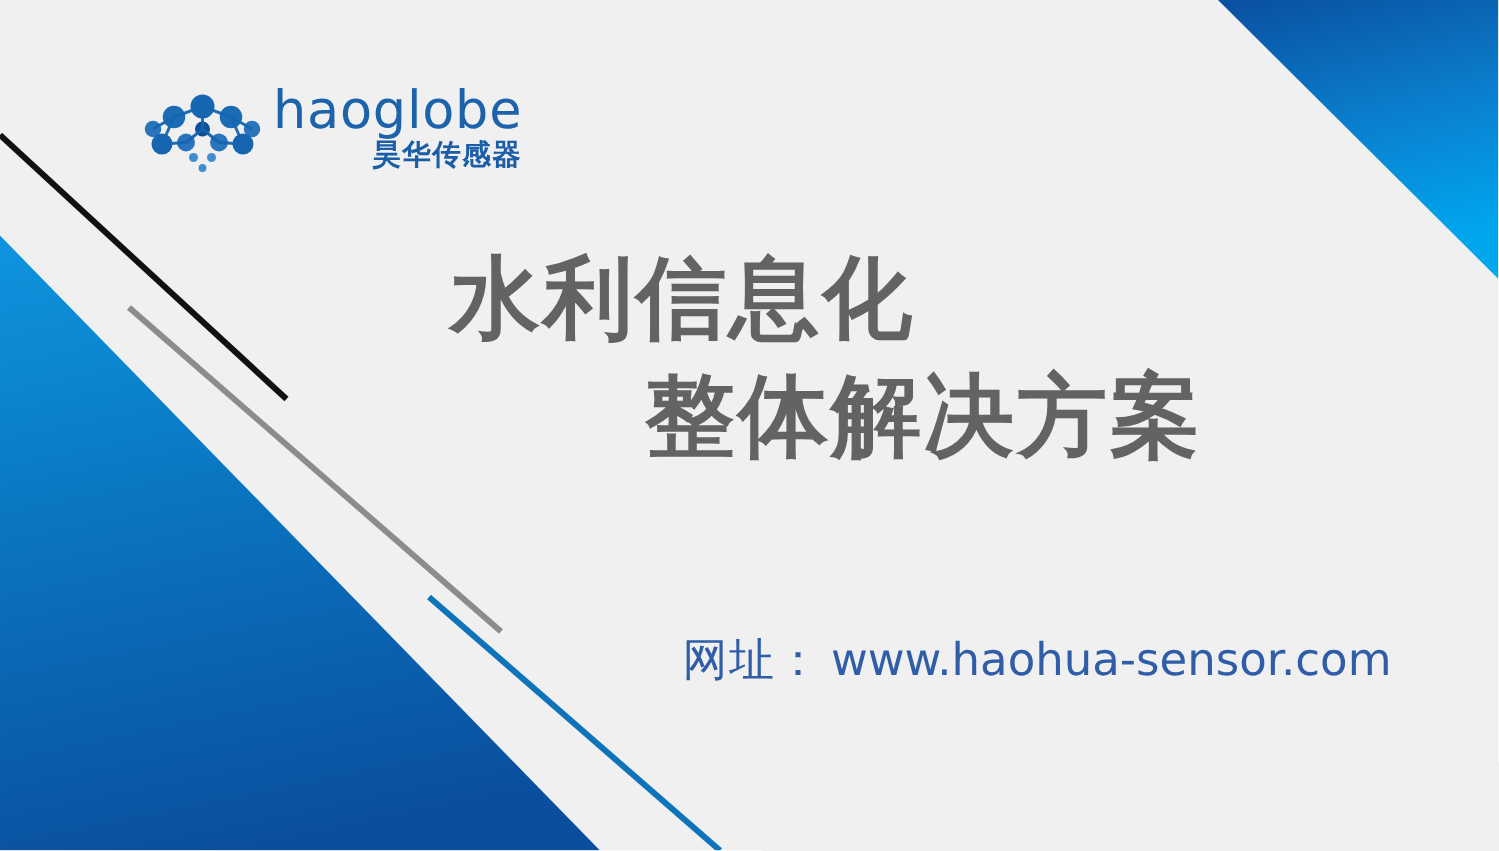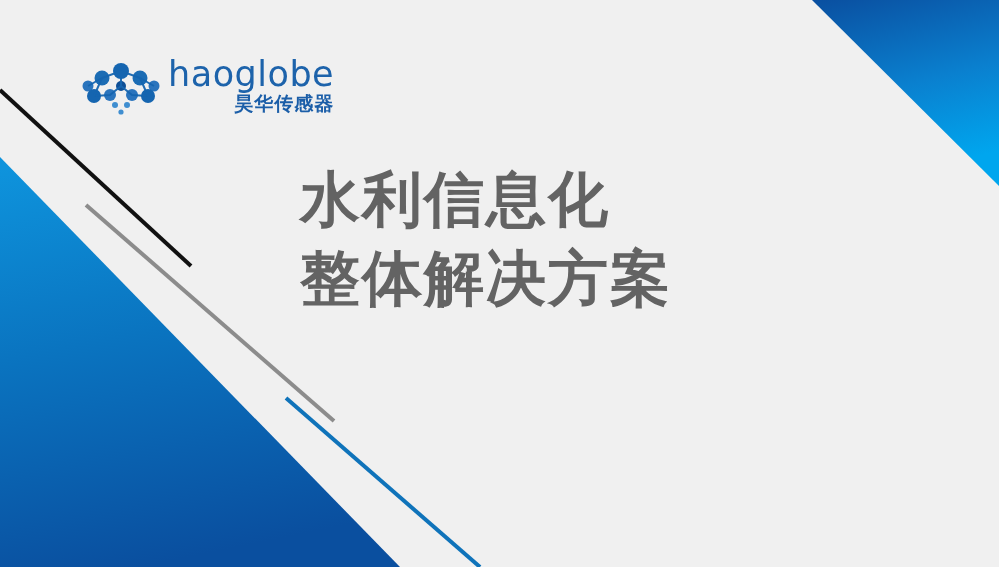--- a/index.html
+++ b/index.html
@@ -20,21 +20,21 @@
   #decor {
     position: absolute;
     left: 0; top: 0;
     width: 999px; height: 567px;
     pointer-events: none;
   }
 
   
   .logo-block {
     position: absolute;
-    left: 82px;
+    left: 96px;
     top: 57px;
     width: 230px;
     height: 68px;
     display: flex;
     align-items: flex-start;
   }
   .logo-mark {
     width: 78px;
     height: 56px;
     flex: 0 0 auto;
@@ -75,20 +75,21 @@
   .title-line {
     color: #636363;
     font-family: "DejaVu Sans", "Liberation Sans", sans-serif;
     font-weight: 700;
     font-size: 60px;
     line-height: 1.32;
     letter-spacing: 2px;
     white-space: nowrap;
   }
   .title-line-2 {
+    margin-left: 130px;
   }
 
   
   .url-wrap {
     position: absolute;
     left: 455px;
     top: 420px;
     display: flex;
     align-items: baseline;
     color: #2f5da8;
@@ -168,14 +169,18 @@
       <div class="logo-wordmark">haoglobe</div>
       <div class="logo-sub">昊华传感器</div>
     </div>
   </div>
 
   <div class="title-wrap">
     <div class="title-line title-line-1">水利信息化</div>
     <div class="title-line title-line-2">整体解决方案</div>
   </div>
 
+  <div class="url-wrap">
+    <span class="url-label">网址：</span>
+    <span class="url-value">www.haohua-sensor.com</span>
+  </div>
 
 </div>
 
 </body></html>

